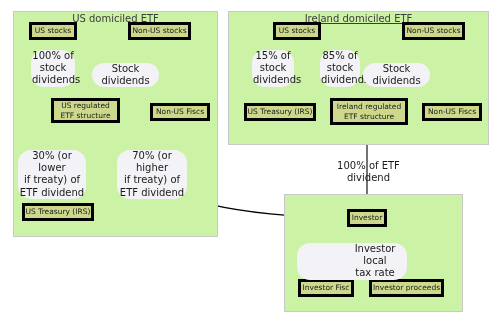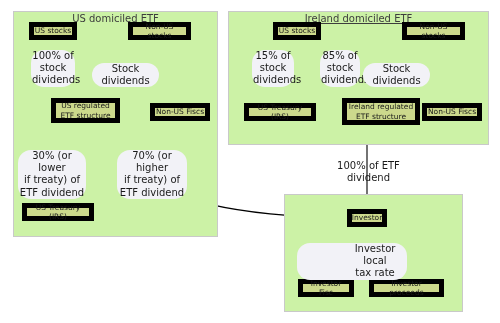--- a/index.html
+++ b/index.html
@@ -20,21 +20,21 @@
   .panel-title{
     position:absolute;
     font-size:10px;
     color:#3d3d3d;
     white-space:nowrap;
     text-align:center;
   }
   .node{
     position:absolute;
     background:#ccd98c;
-    border:5px solid #000000;
+    border:3px solid #000000;
     box-sizing:border-box;
     display:flex;
     align-items:center;
     justify-content:center;
     text-align:center;
     font-size:7.5px;
     line-height:1.22;
     color:#1a1a1a;
     white-space:pre-line;
   }
@@ -90,21 +90,21 @@
 
 <div class="node" id="n0" style="left: 29px; top: 22px; width: 48px; height: 18px;">US stocks</div>
 <div class="node" id="n1" style="left: 128px; top: 22px; width: 63px; height: 18px;">Non-US stocks</div>
 <div class="node" id="n2" style="left: 51px; top: 98px; width: 69px; height: 25px;">US regulated
 ETF structure</div>
 <div class="node" id="n3" style="left: 150px; top: 103px; width: 60px; height: 18px;">Non-US Fiscs</div>
 <div class="node" id="n4" style="left: 22px; top: 203px; width: 72px; height: 18px;">US Treasury (IRS)</div>
 <div class="node" id="n5" style="left: 273px; top: 22px; width: 48px; height: 18px;">US stocks</div>
 <div class="node" id="n6" style="left: 402px; top: 22px; width: 63px; height: 18px;">Non-US stocks</div>
 <div class="node" id="n7" style="left: 244px; top: 103px; width: 72px; height: 18px;">US Treasury (IRS)</div>
-<div class="node" id="n8" style="left: 330px; top: 98px; width: 78px; height: 27px; margin-left: 12px;">Ireland regulated
+<div class="node" id="n8" style="left: 330px; top: 98px; width: 78px; height: 27px;">Ireland regulated
 ETF structure</div>
 <div class="node" id="n9" style="left: 422px; top: 103px; width: 60px; height: 18px;">Non-US Fiscs</div>
 <div class="node" id="n10" style="left: 347px; top: 209px; width: 40px; height: 18px;">Investor</div>
 <div class="node" id="n11" style="left: 298px; top: 279px; width: 56px; height: 18px;">Investor Fisc</div>
 <div class="node" id="n12" style="left: 369px; top: 279px; width: 75px; height: 18px;">Investor proceeds</div>
 
 <div class="edge-label" id="e0" style="left: 31px; top: 50px; width: 42px;">100% of
 stock
 dividends</div>
 <div class="edge-label" id="e1" style="left: 92px; top: 63px; width: 65px;">Stock dividends</div>

